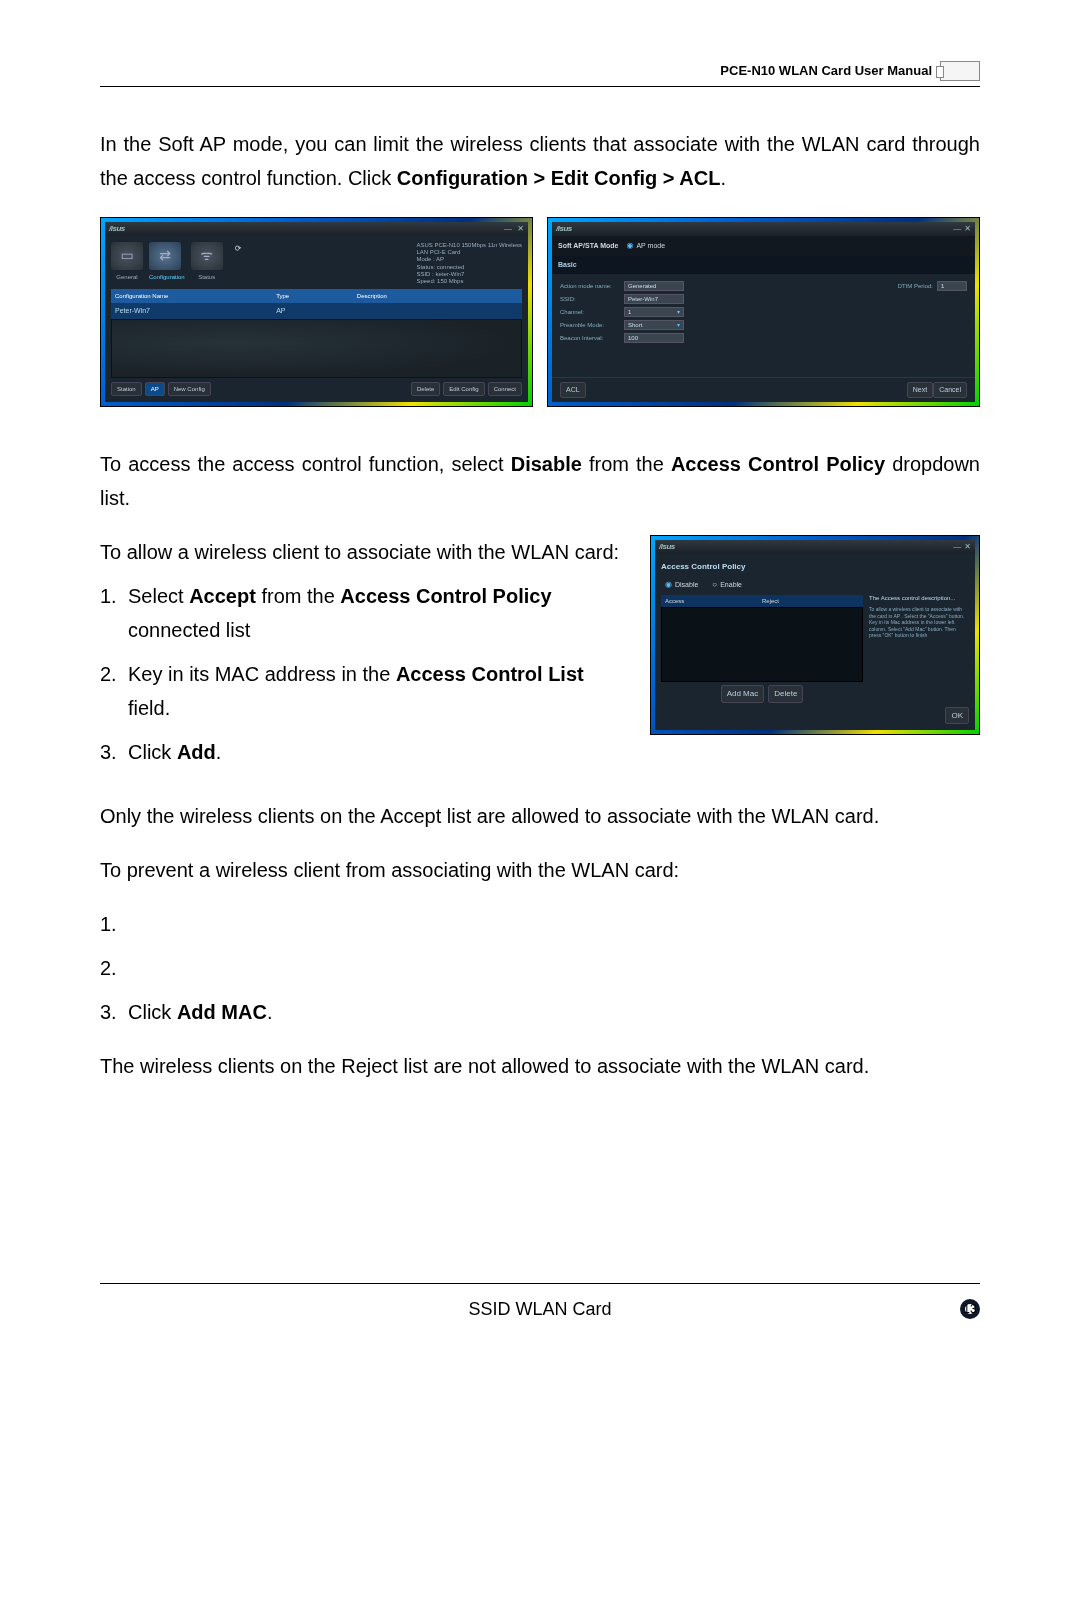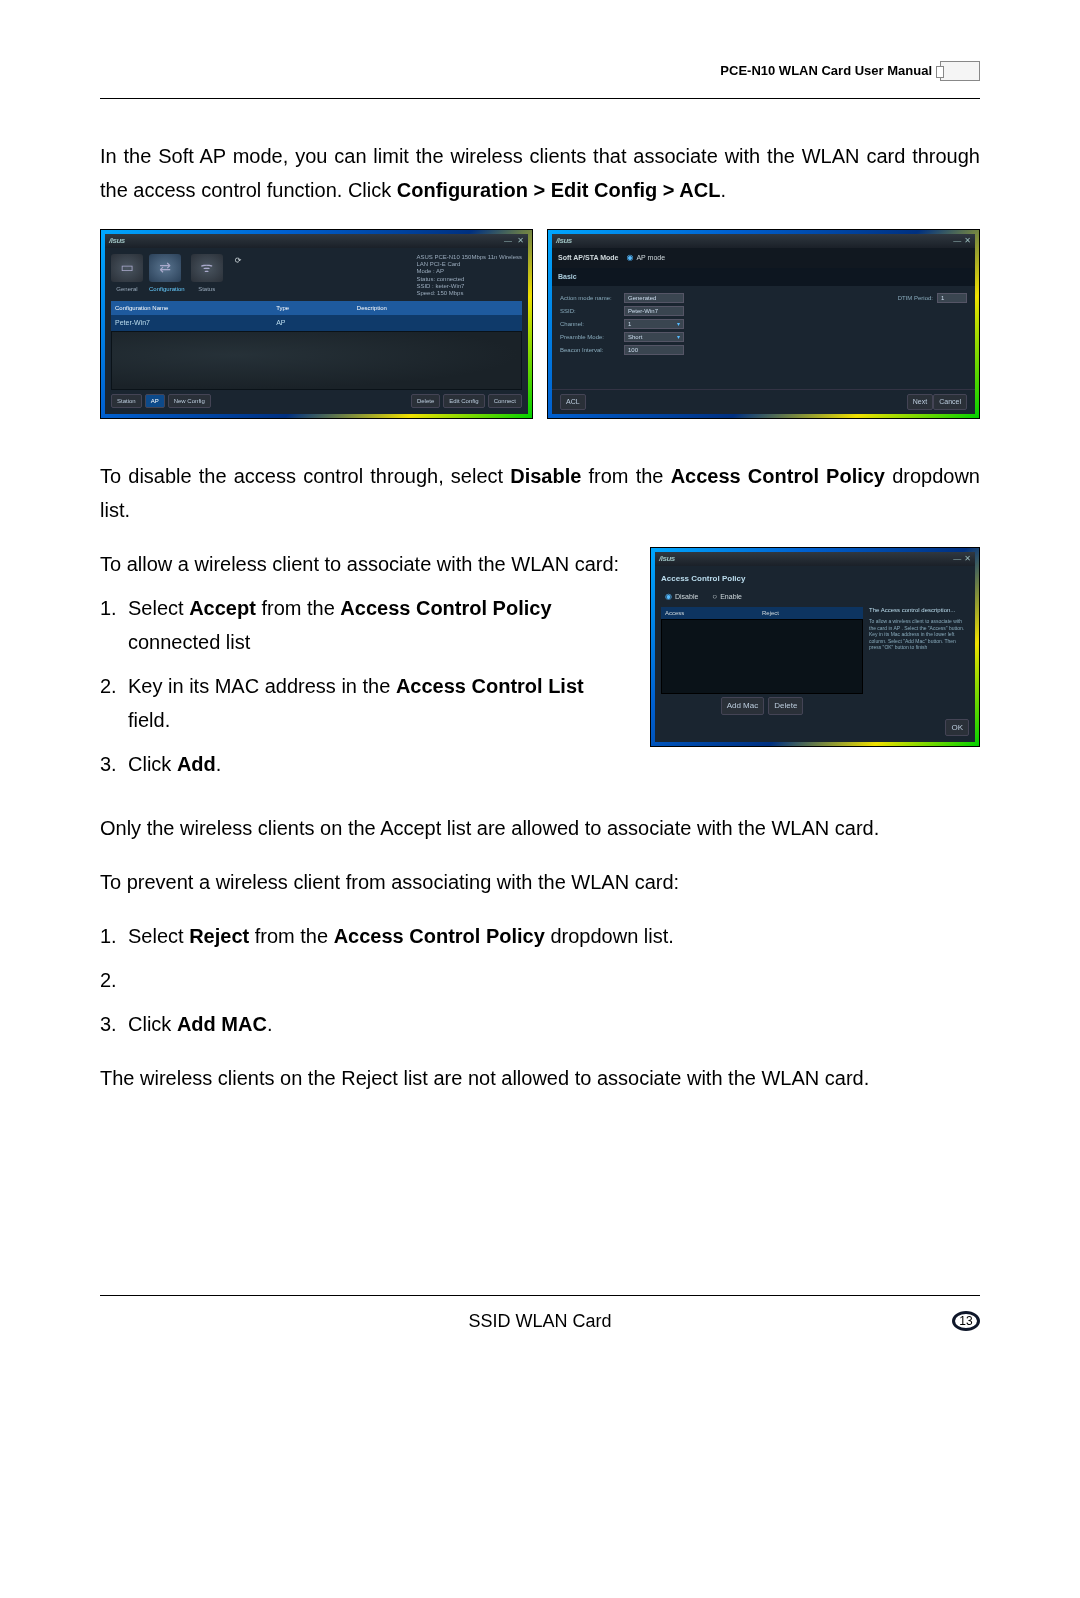--- a/index.html
+++ b/index.html
@@ -11,21 +11,21 @@
     padding: 60px 100px 40px 100px;
     color: #000;
     font-size: 20px;
     line-height: 1.7;
   }
   .header-line {
     display: flex;
     justify-content: flex-end;
     align-items: center;
     border-bottom: 1px solid #000;
-    padding-bottom: 16px;
+    padding-bottom: 4px;
     margin-bottom: 40px;
   }
   .header-text {
     font-size: 13px;
     font-weight: bold;
     margin-right: 8px;
   }
   .card-icon {
     width: 40px;
     height: 20px;
@@ -141,23 +141,23 @@
     display: flex;
     align-items: center;
     justify-content: center;
     position: relative;
     font-size: 18px;
   }
   .footer .pagenum {
     position: absolute;
     right: 0;
     font-size: 12px;
-    border: 3px solid #0f172a;
+    border: 5px solid #0f172a;
     border-radius: 50%;
-    width: 28px;
+    width: 20px;
     height: 20px;
     display: flex;
     align-items: center;
     justify-content: center;
   }
   b { font-weight: bold; }
 </style>
 </head>
 <body>
 
@@ -288,21 +288,21 @@
             <span class="ss-btn">Next</span>
             <span class="ss-btn">Cancel</span>
           </div>
         </div>
       </div>
     </div>
   </div>
 </div>
 
 <p class="para">
-  <span>To disable the access control through, select </span><b>Disable</b><span> from the </span><b>Access Control Policy</b><span> dropdown list.</span>
+  <span>To access the access control function, select </span><b>Disable</b><span> from the </span><b>Access Control Policy</b><span> dropdown list.</span>
 </p>
 
 <div class="two-col">
   <div class="textcol">
     <p>To allow a wireless client to associate with the WLAN card:</p>
     <ol class="step-list">
       <li>
         <span class="num">1.</span>
         <span><span>Select </span><b>Accept</b><span> from the </span><b>Access Control Policy</b><span> connected list</span></span>
       </li>
@@ -359,21 +359,20 @@
   </div>
 </div>
 
 <p class="para" style="margin-top:5px;">Only the wireless clients on the Accept list are allowed to associate with the WLAN card.</p>
 
 <p class="para">To prevent a wireless client from associating with the WLAN card:</p>
 
 <ol class="step-list">
   <li>
     <span class="num">1.</span>
-    <span><span>Select </span><b>Reject</b><span> from the </span><b>Access Control Policy</b><span> dropdown list.</span></span>
   </li>
   <li>
     <span class="num">2.</span>
   </li>
   <li>
     <span class="num">3.</span>
     <span><span>Click </span><b>Add MAC</b><span>.</span></span>
   </li>
 </ol>
 

